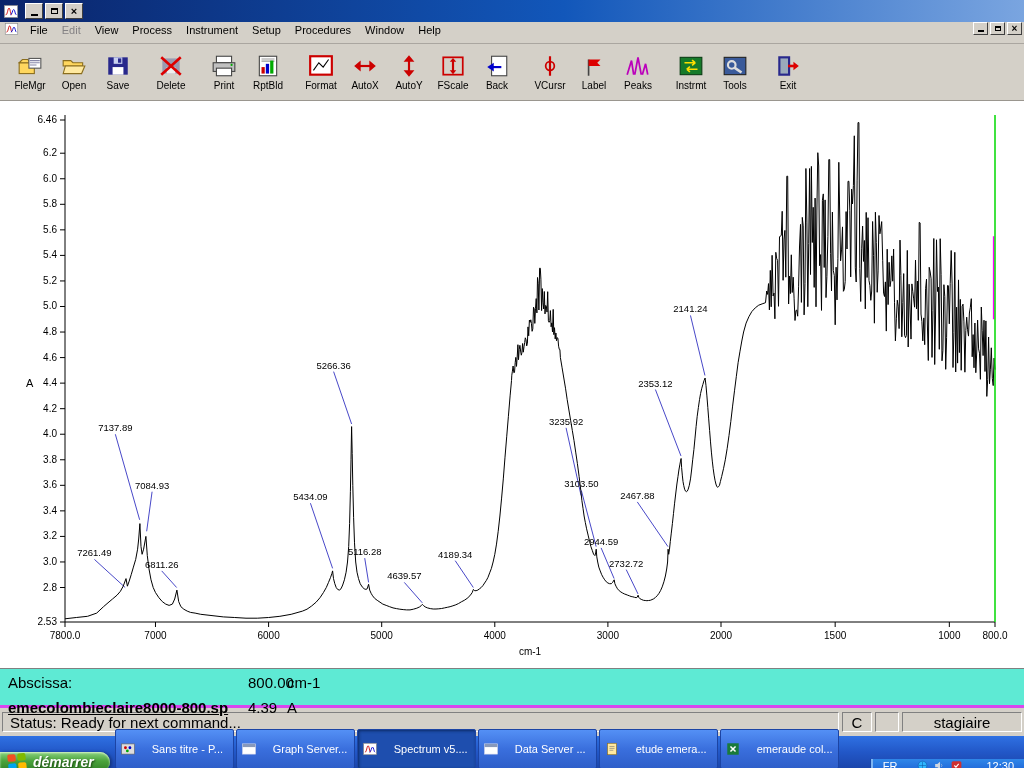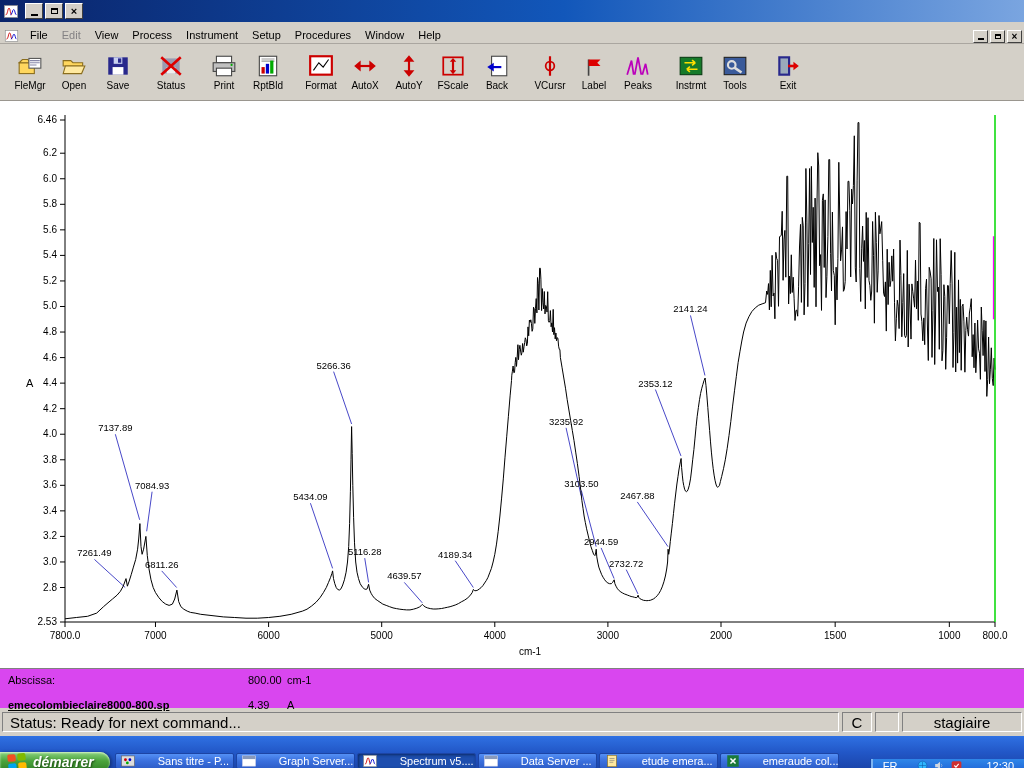--- a/index.html
+++ b/index.html
@@ -13,57 +13,57 @@
   .winbtn{width:18px;height:16px;background:#d4d0c8;border:1px solid;border-color:#fff #404040 #404040 #fff;margin-left:2px;display:flex;align-items:center;justify-content:center;color:#000;cursor:default}
   .winbtn.small{width:15px;height:13px}
   .gmin{width:7px;height:2px;background:#000;margin-top:7px}
   .gmin.s{margin-top:5px;width:6px}
   .grest{width:7px;height:6px;border:1px solid #000;border-top-width:2px}
   .grest.s{width:6px;height:5px}
   .gclose{font-size:11px;line-height:1;font-weight:bold}
   .gclose.s{font-size:10px}
 
   
-  .menubar{height:22px;background:#d4d0c8;display:flex;align-items:flex-end;padding:0 2px;border-bottom:1px solid #aaa6a0}
+  .menubar{height:22px;background:#d4d0c8;display:flex;align-items:flex-start;padding:0 2px;border-bottom:1px solid #aaa6a0}
   .menubar .mdiicon{width:15px;height:14px;margin:0 4px 0 2px}
   .menu-item{padding:2px 7px;font-size:11px}
   .menu-item.disabled{color:#848284}
   .menubar .spacer{flex:1}
 
   
   .toolbar{height:57px;background:#d4d0c8;display:flex;align-items:center;padding-left:8px;border-bottom:1px solid #9a968f}
   .tb-btn{width:44px;height:52px;display:flex;flex-direction:column;align-items:center;justify-content:center}
   .tb-icon{width:26px;height:24px;display:flex;align-items:center;justify-content:center}
   .tb-label{font-size:10px;margin-top:2px;white-space:nowrap}
   .tb-sep{width:9px;height:52px}
 
   
   .graph-area{height:567px;background:#fff;position:relative}
   .graph-area svg{display:block;font-family:"Liberation Sans",sans-serif}
 
   
-  .info-panel{height:40px;background:#d946ef;border-top:1px solid #808080;border-bottom:3px solid #d946ef;position:relative;font-size:11px}
+  .info-panel{height:40px;background:#5eead4;border-top:1px solid #808080;border-bottom:3px solid #d946ef;position:relative;font-size:15px}
   .ip{position:absolute;white-space:nowrap}
   .r1{top:5px}.r2{top:30px}
   .c1{left:8px}.c2{left:248px}.c3{left:287px}
   .filename{font-weight:bold;text-decoration:underline}
 
   
   .statusbar{height:28px;background:#d4d0c8;display:flex;align-items:center;padding:3px 2px;gap:3px}
   .sb-cell{height:20px;border:1px solid;border-color:#808080 #fff #fff #808080;font-size:15px;display:flex;align-items:center;padding:0 7px;background:#d4d0c8}
   .sb-status{flex:1}
   .sb-c{width:30px;justify-content:center}
   .sb-blank{width:24px}
   .sb-user{width:120px;justify-content:center}
 
   
   .taskbar{height:36px;background:linear-gradient(#2f71e3,#2257c7 45%,#1941a5);display:flex;align-items:flex-end}
   .start-button{background:linear-gradient(#8bd37f,#4aa33c 45%,#2f7d24);border-radius:0 10px 10px 0;display:flex;align-items:center;gap:6px;padding:0 16px 0 7px;color:#fff;font-style:italic;font-weight:bold;font-size:14px;text-shadow:1px 1px 2px #1c4a12;box-shadow:inset 0 1px 2px #d6f2c8, 2px 0 3px rgba(0,0,0,.3)}
   .tasks{display:flex;align-items:stretch;margin-left:4px}
-  .task{width:119px;margin:3px 1px;background:linear-gradient(#5490f5,#3a6fdd 50%,#2e5ec9);border:1px solid #1c44a4;border-radius:2px;color:#fff;font-size:11px;display:flex;align-items:center;gap:22px;padding:0 4px;overflow:hidden;white-space:nowrap}
+  .task{width:119px;margin:3px 1px;background:linear-gradient(#5490f5,#3a6fdd 50%,#2e5ec9);border:1px solid #1c44a4;border-radius:2px;color:#fff;font-size:11px;display:flex;align-items:center;gap:16px;padding:12px 4px;overflow:hidden;white-space:nowrap}
   .task .ticn{flex:0 0 16px;height:14px}
   .task.active{background:#1e4eae;box-shadow:inset 1px 1px 3px #0c2b66}
   .tray{margin-left:auto;display:flex;align-items:center;gap:19px;padding:0 10px 0 12px;background:linear-gradient(#2f87e9,#1f63d6);border-left:1px solid #1746a8;box-shadow:inset 2px 0 0 #7db4f2;color:#fff;font-size:11px}
   .tray .clock{margin-left:4px}
   .trayicn{width:13px;height:13px}
 </style>
 </head>
 <body>
 
 <div>
@@ -148,21 +148,21 @@
       </div>
       <div class="tb-sep"></div>
       <div class="tb-btn">
         <div class="tb-icon">
           <svg width="26" height="24" viewBox="0 0 24 22">
             <rect x="4" y="4" width="16" height="14" fill="#9a9ab0"></rect>
             <rect x="8" y="12" width="8" height="6" fill="#eee"></rect>
             <path d="M3 3 L21 19 M21 3 L3 19" stroke="#d00" stroke-width="2.4" fill="none"></path>
           </svg>
         </div>
-        <div class="tb-label">Status</div>
+        <div class="tb-label">Delete</div>
       </div>
       <div class="tb-sep"></div>
       <div class="tb-btn">
         <div class="tb-icon">
           <svg width="26" height="24" viewBox="0 0 24 22">
             <rect x="5" y="2" width="14" height="6" fill="#fff" stroke="#444"></rect>
             <rect x="2" y="8" width="20" height="8" fill="#c0c0c0" stroke="#444"></rect>
             <rect x="5" y="13" width="14" height="7" fill="#fff" stroke="#444"></rect>
             <circle cx="19" cy="10" r="1" fill="#0a0"></circle>
           </svg>

